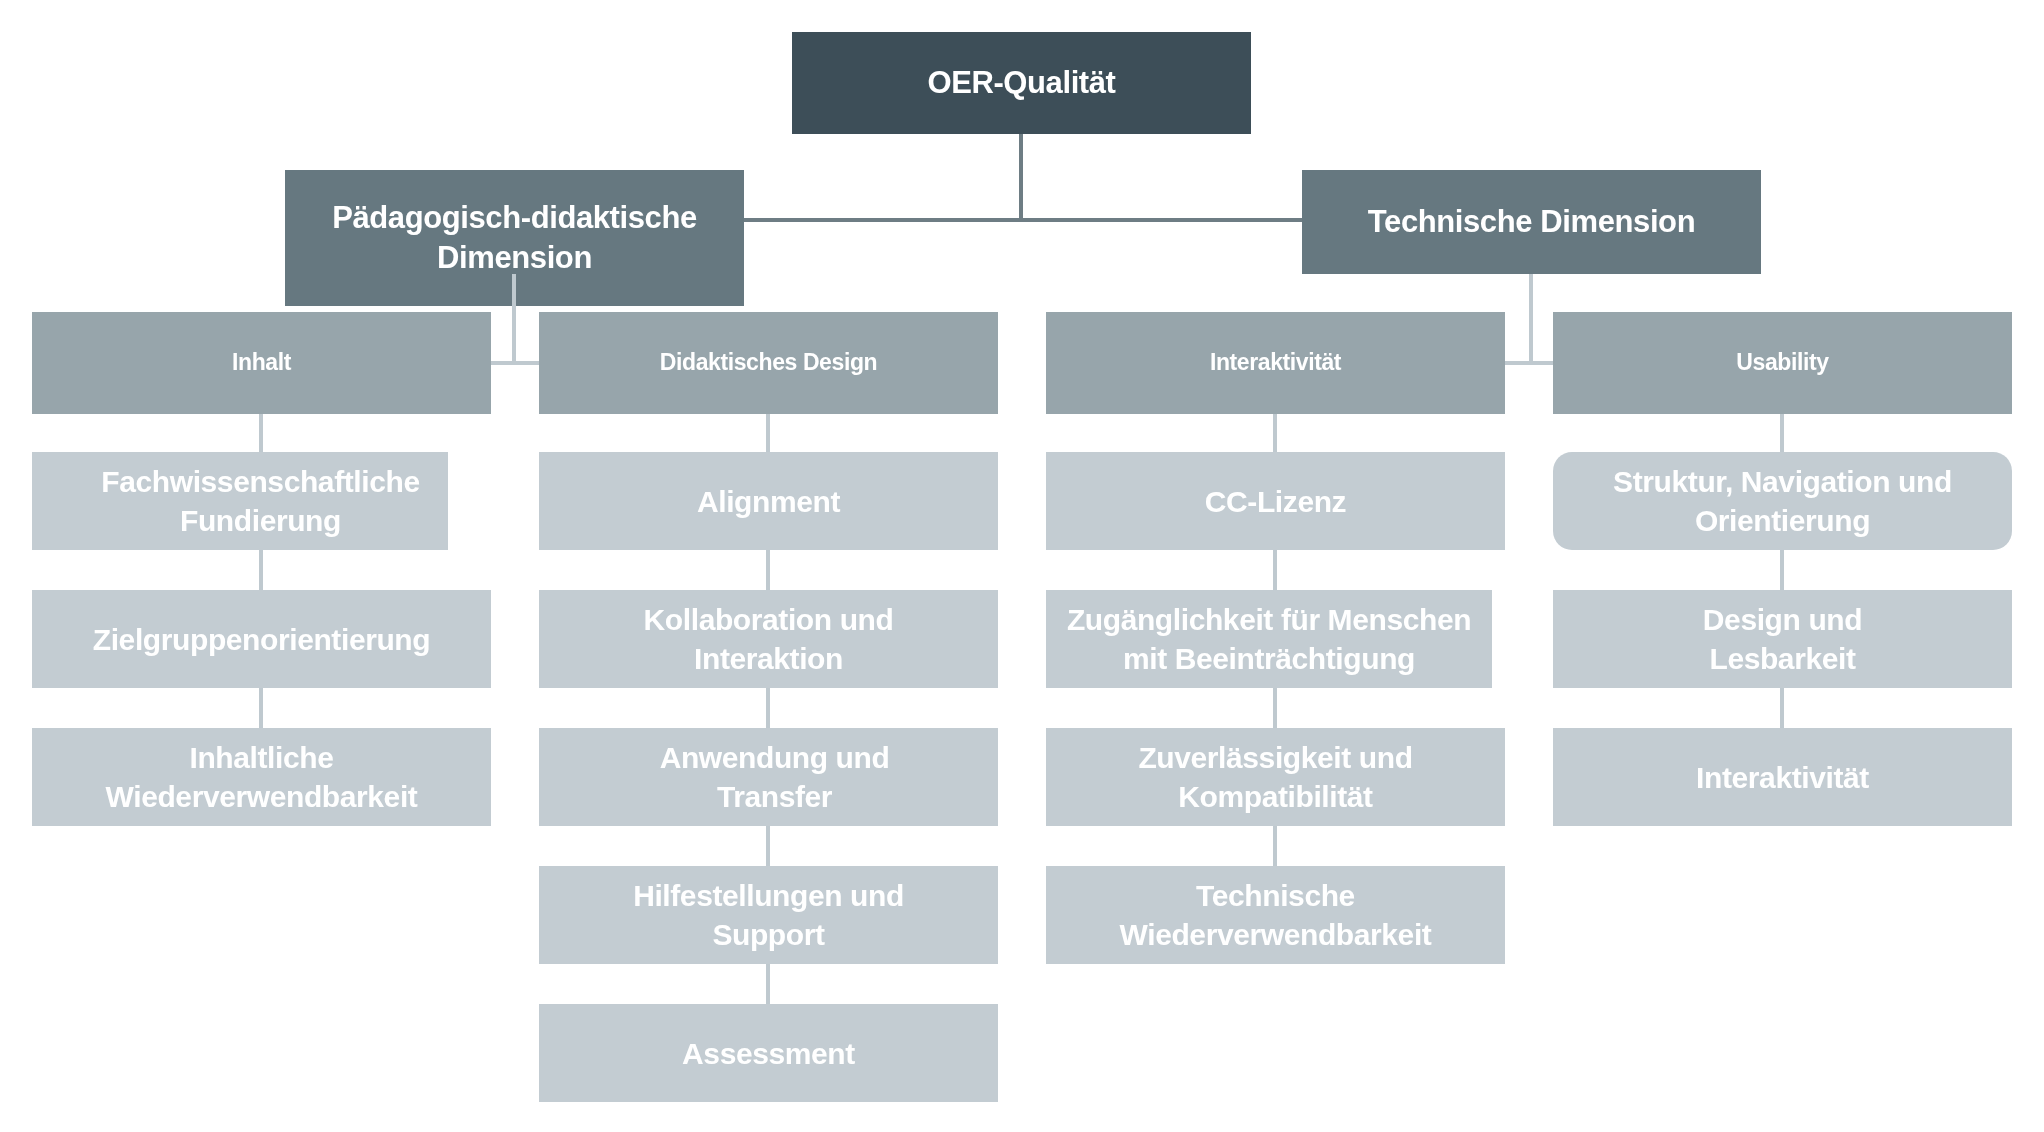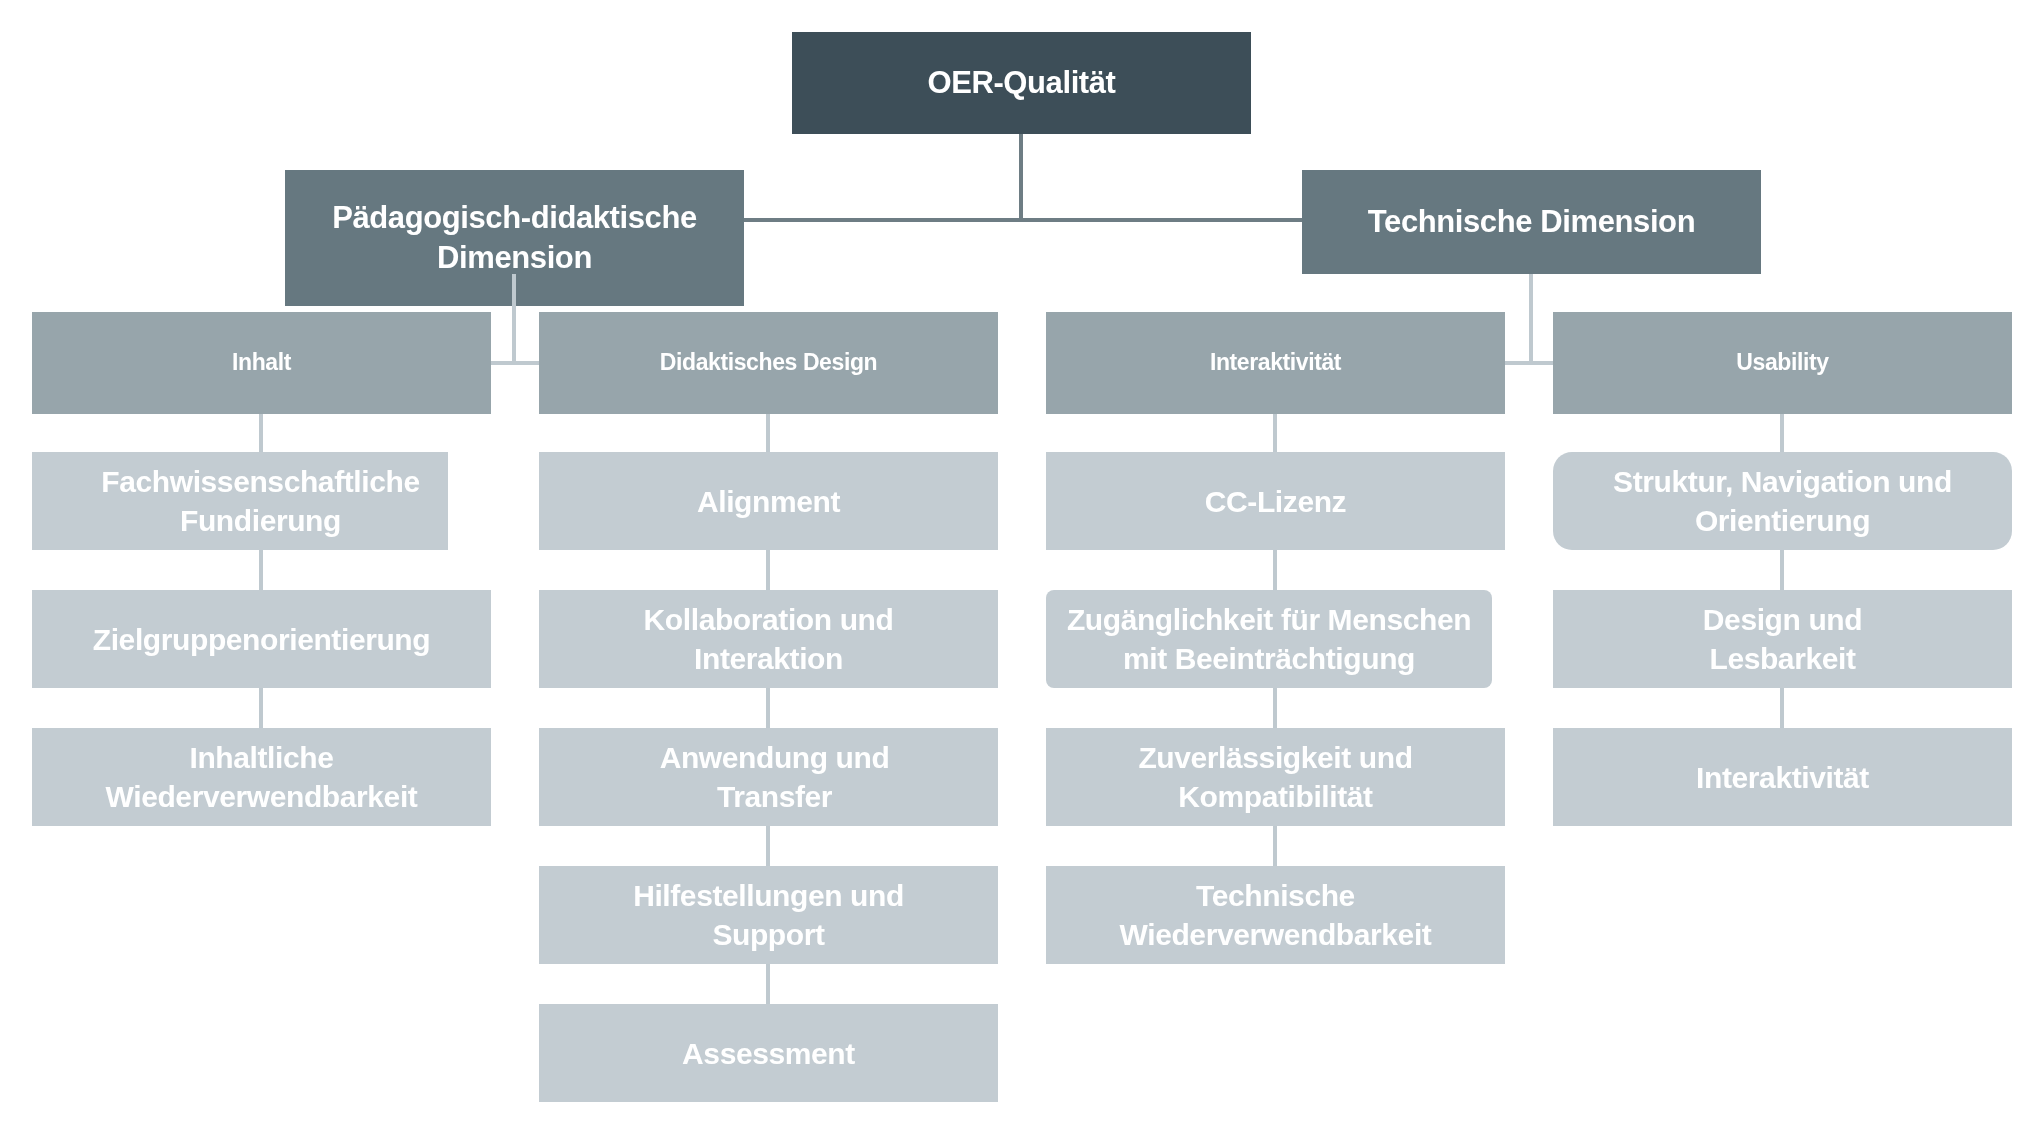--- a/index.html
+++ b/index.html
@@ -86,21 +86,21 @@
   <div class="bx child" style="left:539px; top:866px; width:459px; height:98px;">Hilfestellungen und
 Support</div>
   <div class="bx child" style="left:539px; top:1004px; width:459px; height:98px;">Assessment</div>
 
   <div class="line light" style="left:1273px; top:414px; width:4px; height:38px;"></div>
   <div class="line light" style="left:1273px; top:550px; width:4px; height:40px;"></div>
   <div class="line light" style="left:1273px; top:688px; width:4px; height:40px;"></div>
   <div class="line light" style="left:1273px; top:826px; width:4px; height:40px;"></div>
 
   <div class="bx child" style="left:1046px; top:452px; width:459px; height:98px;">CC-Lizenz</div>
-  <div class="bx child" style="left:1046px; top:590px; width:446px; height:98px;border-radius:8px;">Zugänglichkeit für Menschen
+  <div class="bx child" style="left:1046px; top:590px; width:446px; height:98px;">Zugänglichkeit für Menschen
 mit Beeinträchtigung</div>
   <div class="bx child" style="left:1046px; top:728px; width:459px; height:98px;">Zuverlässigkeit und
 Kompatibilität</div>
   <div class="bx child" style="left:1046px; top:866px; width:459px; height:98px;">Technische
 Wiederverwendbarkeit</div>
 
   <div class="line light" style="left:1780px; top:414px; width:4px; height:38px;"></div>
   <div class="line light" style="left:1780px; top:550px; width:4px; height:40px;"></div>
   <div class="line light" style="left:1780px; top:688px; width:4px; height:40px;"></div>
 

